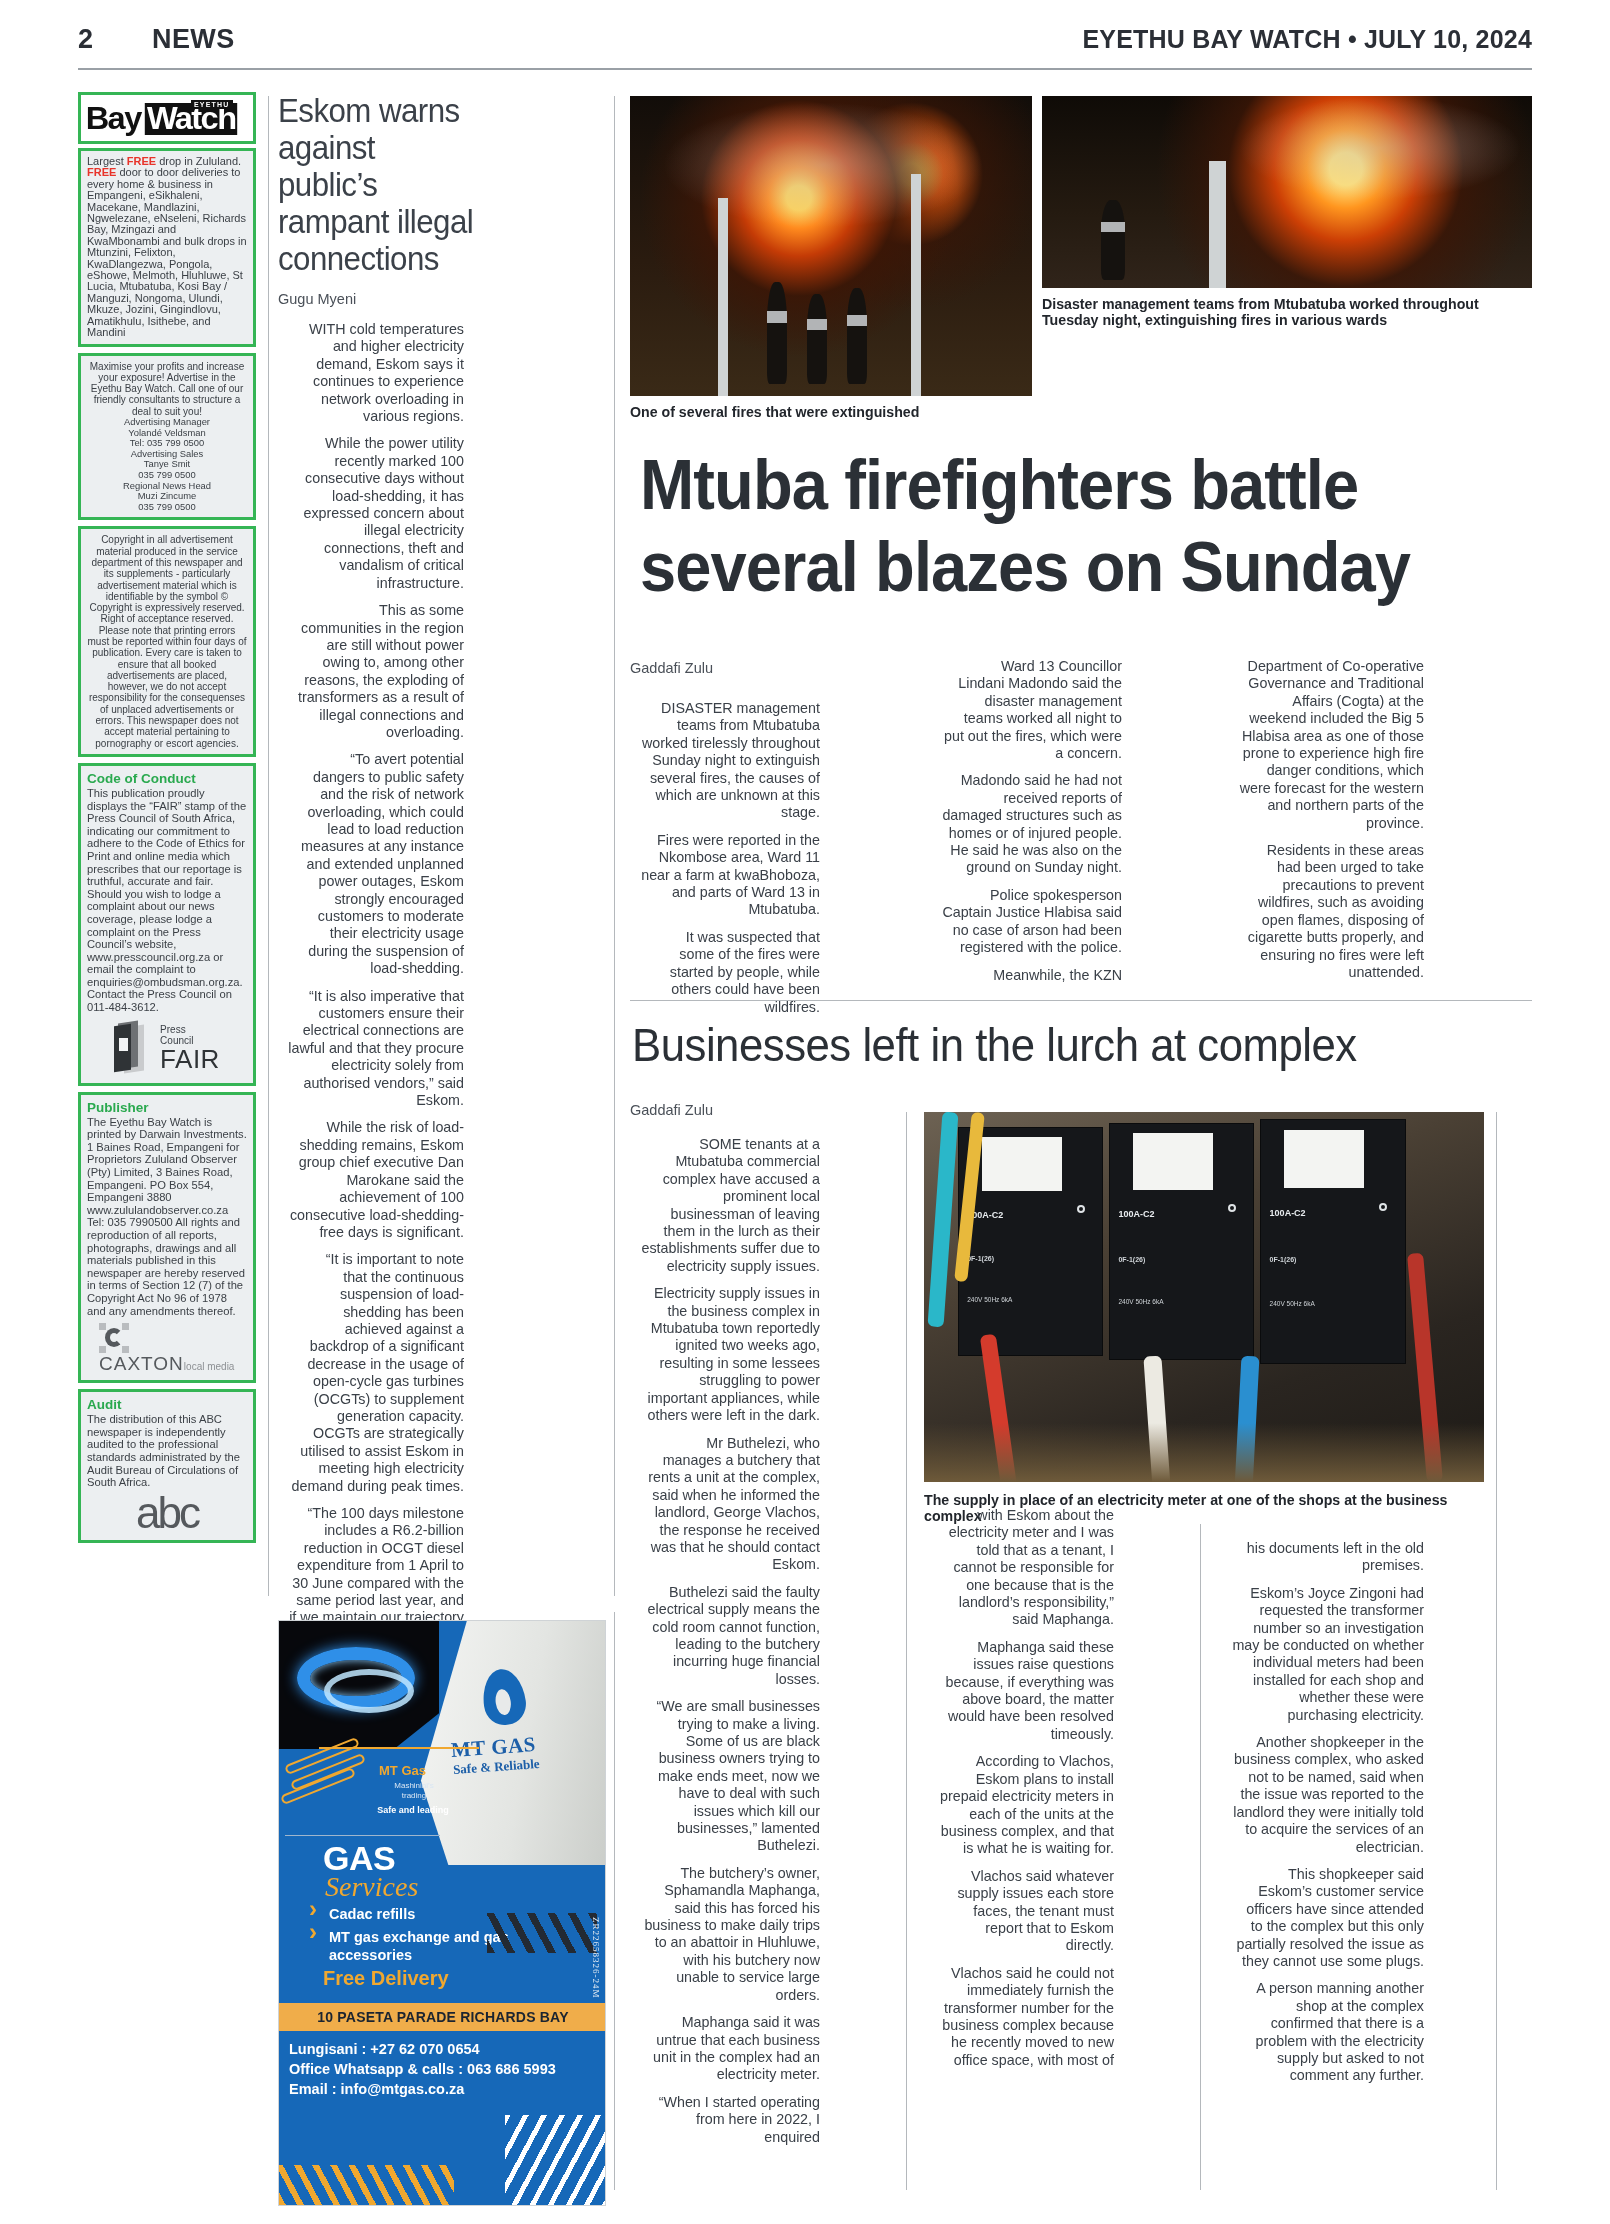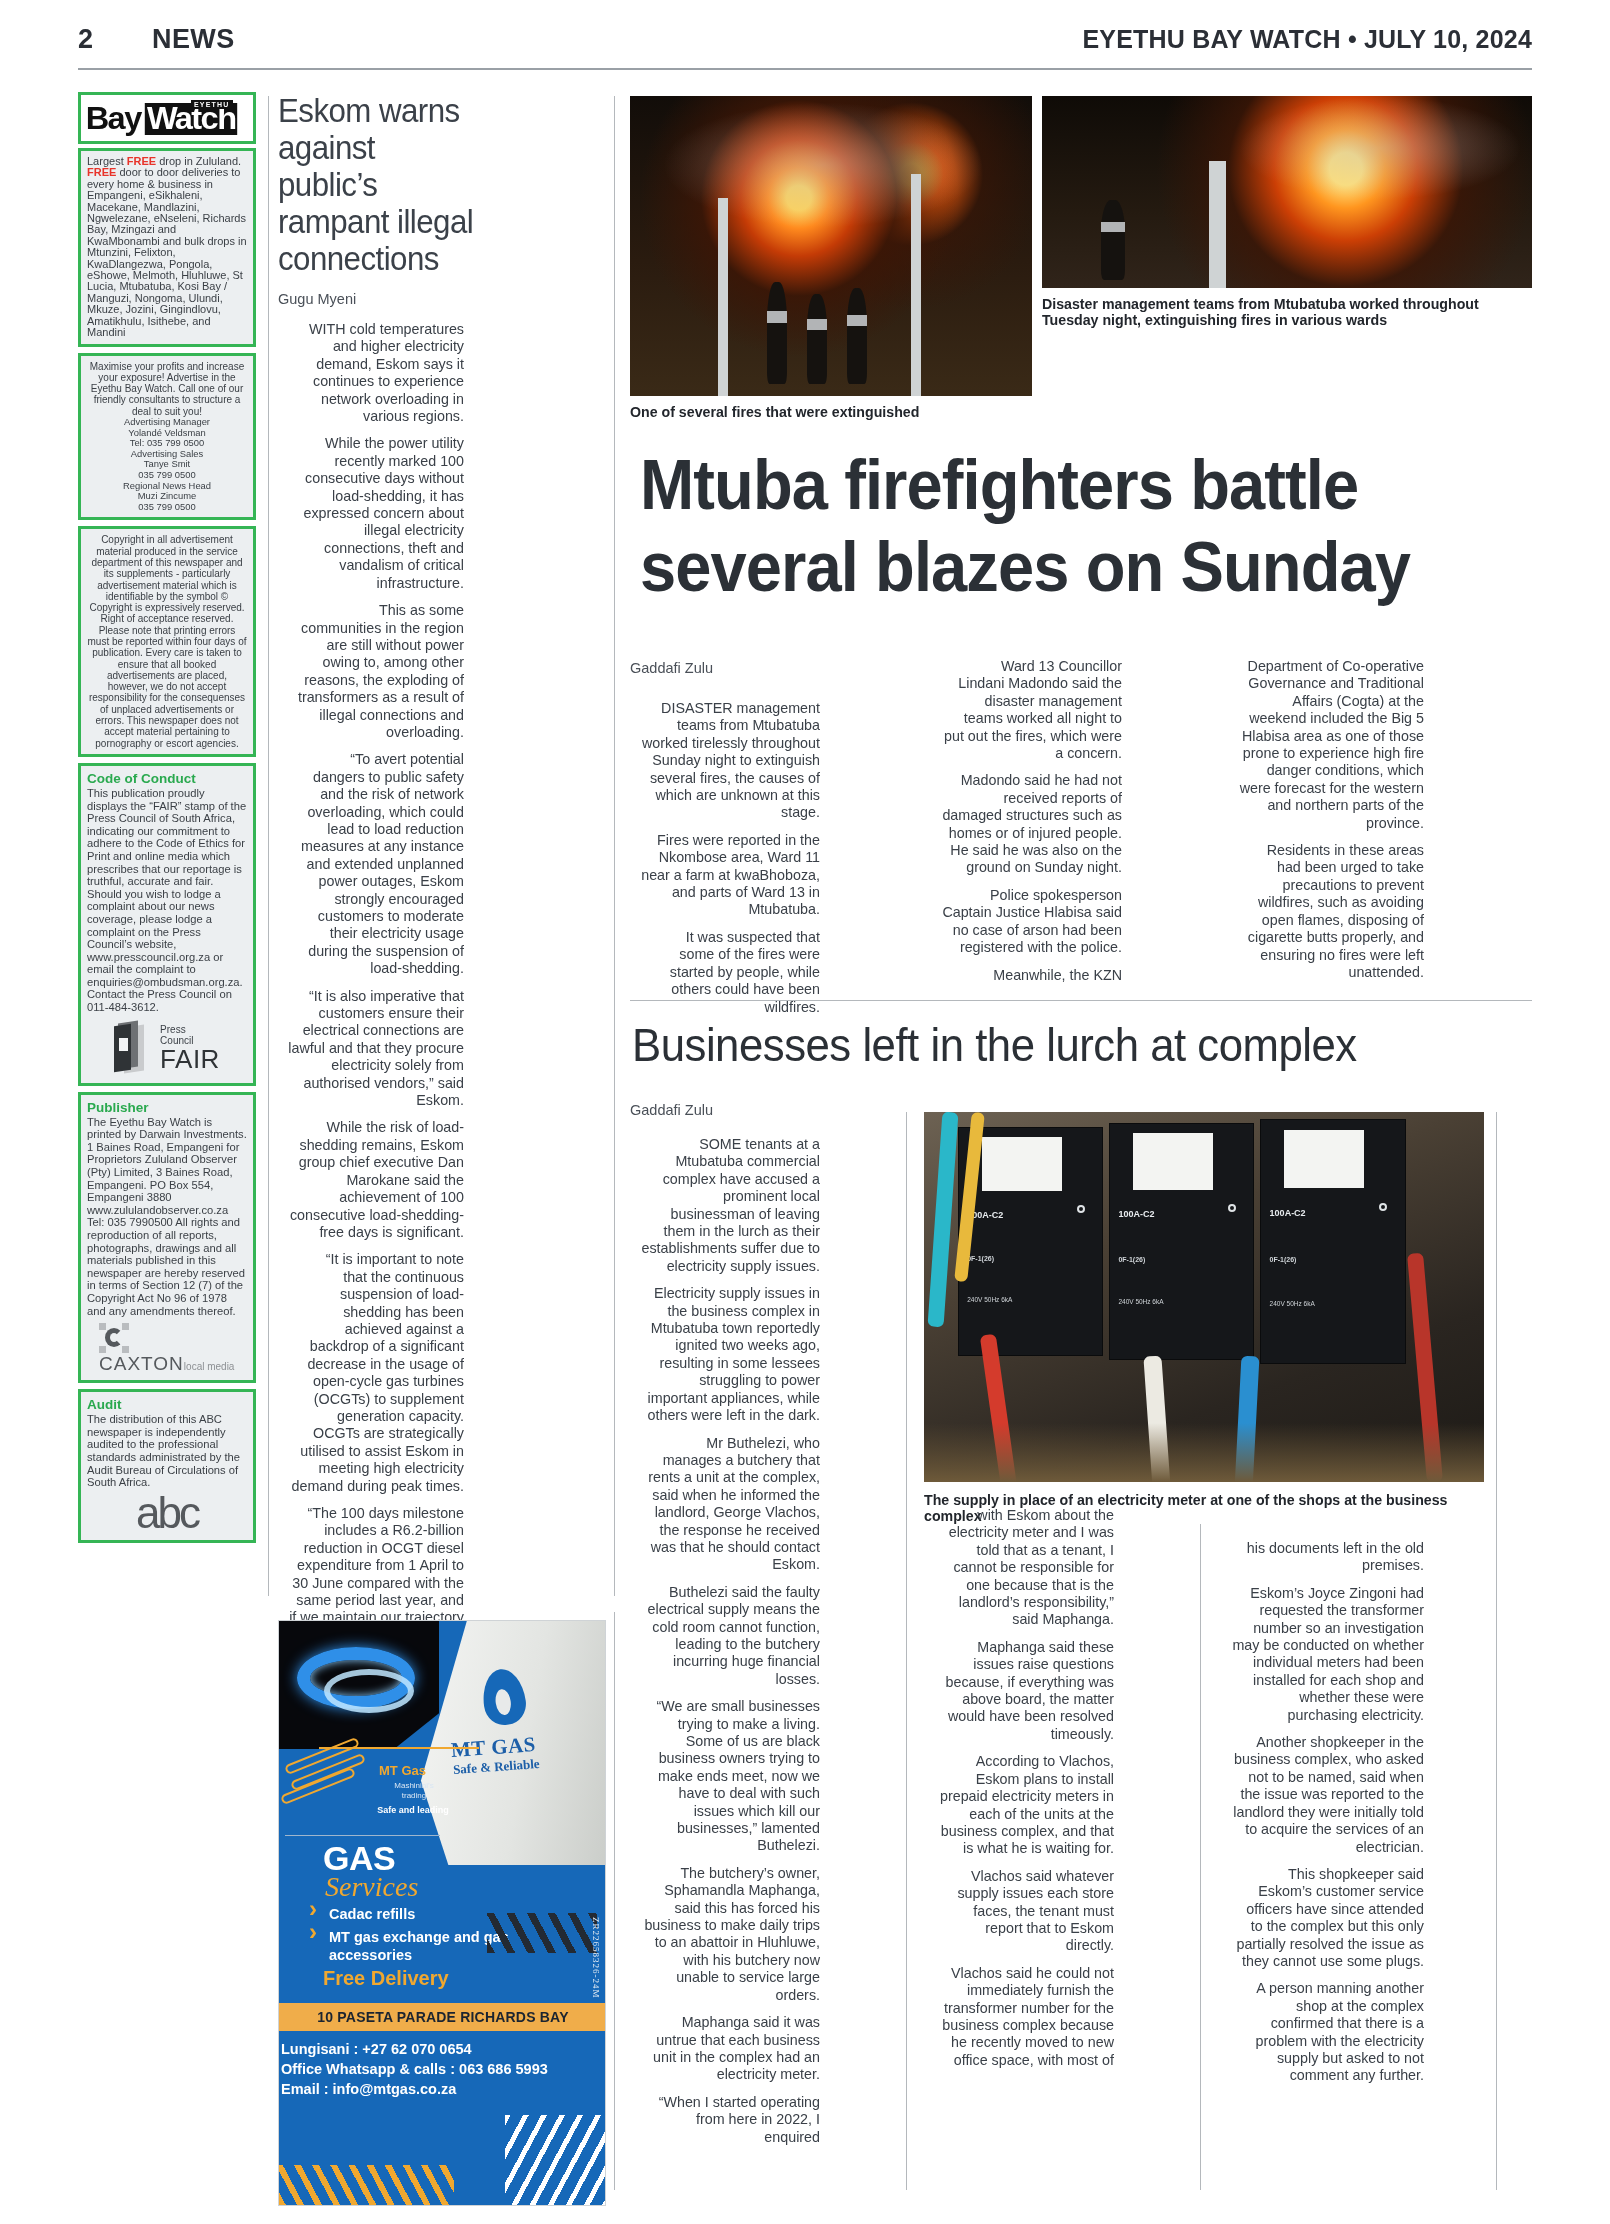--- a/index.html
+++ b/index.html
@@ -158,21 +158,21 @@
   .ad-services { position:absolute; left:46px; top:250px; font-size:28px; color:#f0a830; font-family:"Liberation Serif",serif; font-style:italic; }
   .ad-bullets { position:absolute; left:28px; top:284px; width:210px; color:#fff; font-size:14.5px; font-weight:bold; line-height:18px; }
   .ad-bullets .b { position:relative; padding-left:22px; margin-bottom:5px; }
   .ad-bullets .b:before { content:"›"; position:absolute; left:2px; top:-5px; color:#f0a830; font-size:24px; font-weight:bold; }
   .ad-free { position:absolute; left:44px; top:346px; font-size:20px; font-weight:bold; color:#f0a830; }
   .ad-addr {
     position:absolute; left:0; top:382px; width:328px; height:28px; background:#f0ad4a;
     display:flex; align-items:center; justify-content:center;
     font-size:14px; font-weight:bold; color:#1b2430; letter-spacing:.2px;
   }
-  .ad-contact { position:absolute; left:2px; top:418px; color:#fff; font-size:14.5px; font-weight:bold; line-height:20px; }
+  .ad-contact { position:absolute; left:10px; top:418px; color:#fff; font-size:14.5px; font-weight:bold; line-height:20px; }
   .hatch { position:absolute; left:0; bottom:0; width:175px; height:40px;
     background:repeating-linear-gradient(62deg,#f0a830 0 6px,transparent 6px 16px); }
   .hatch2 { position:absolute; right:8px; top:292px; width:110px; height:40px;
     background:repeating-linear-gradient(62deg,#232a33 0 7px,transparent 7px 18px); }
   .hatch3 { position:absolute; right:0; bottom:0; width:100px; height:90px;
     background:repeating-linear-gradient(118deg,#ffffff 0 5px,transparent 5px 16px); }
   .adcode { position:absolute; right:4px; top:296px; font-size:9px; color:#e6edf4;
     writing-mode:vertical-rl; letter-spacing:1px; font-family:"Liberation Serif",serif; }
 
   

